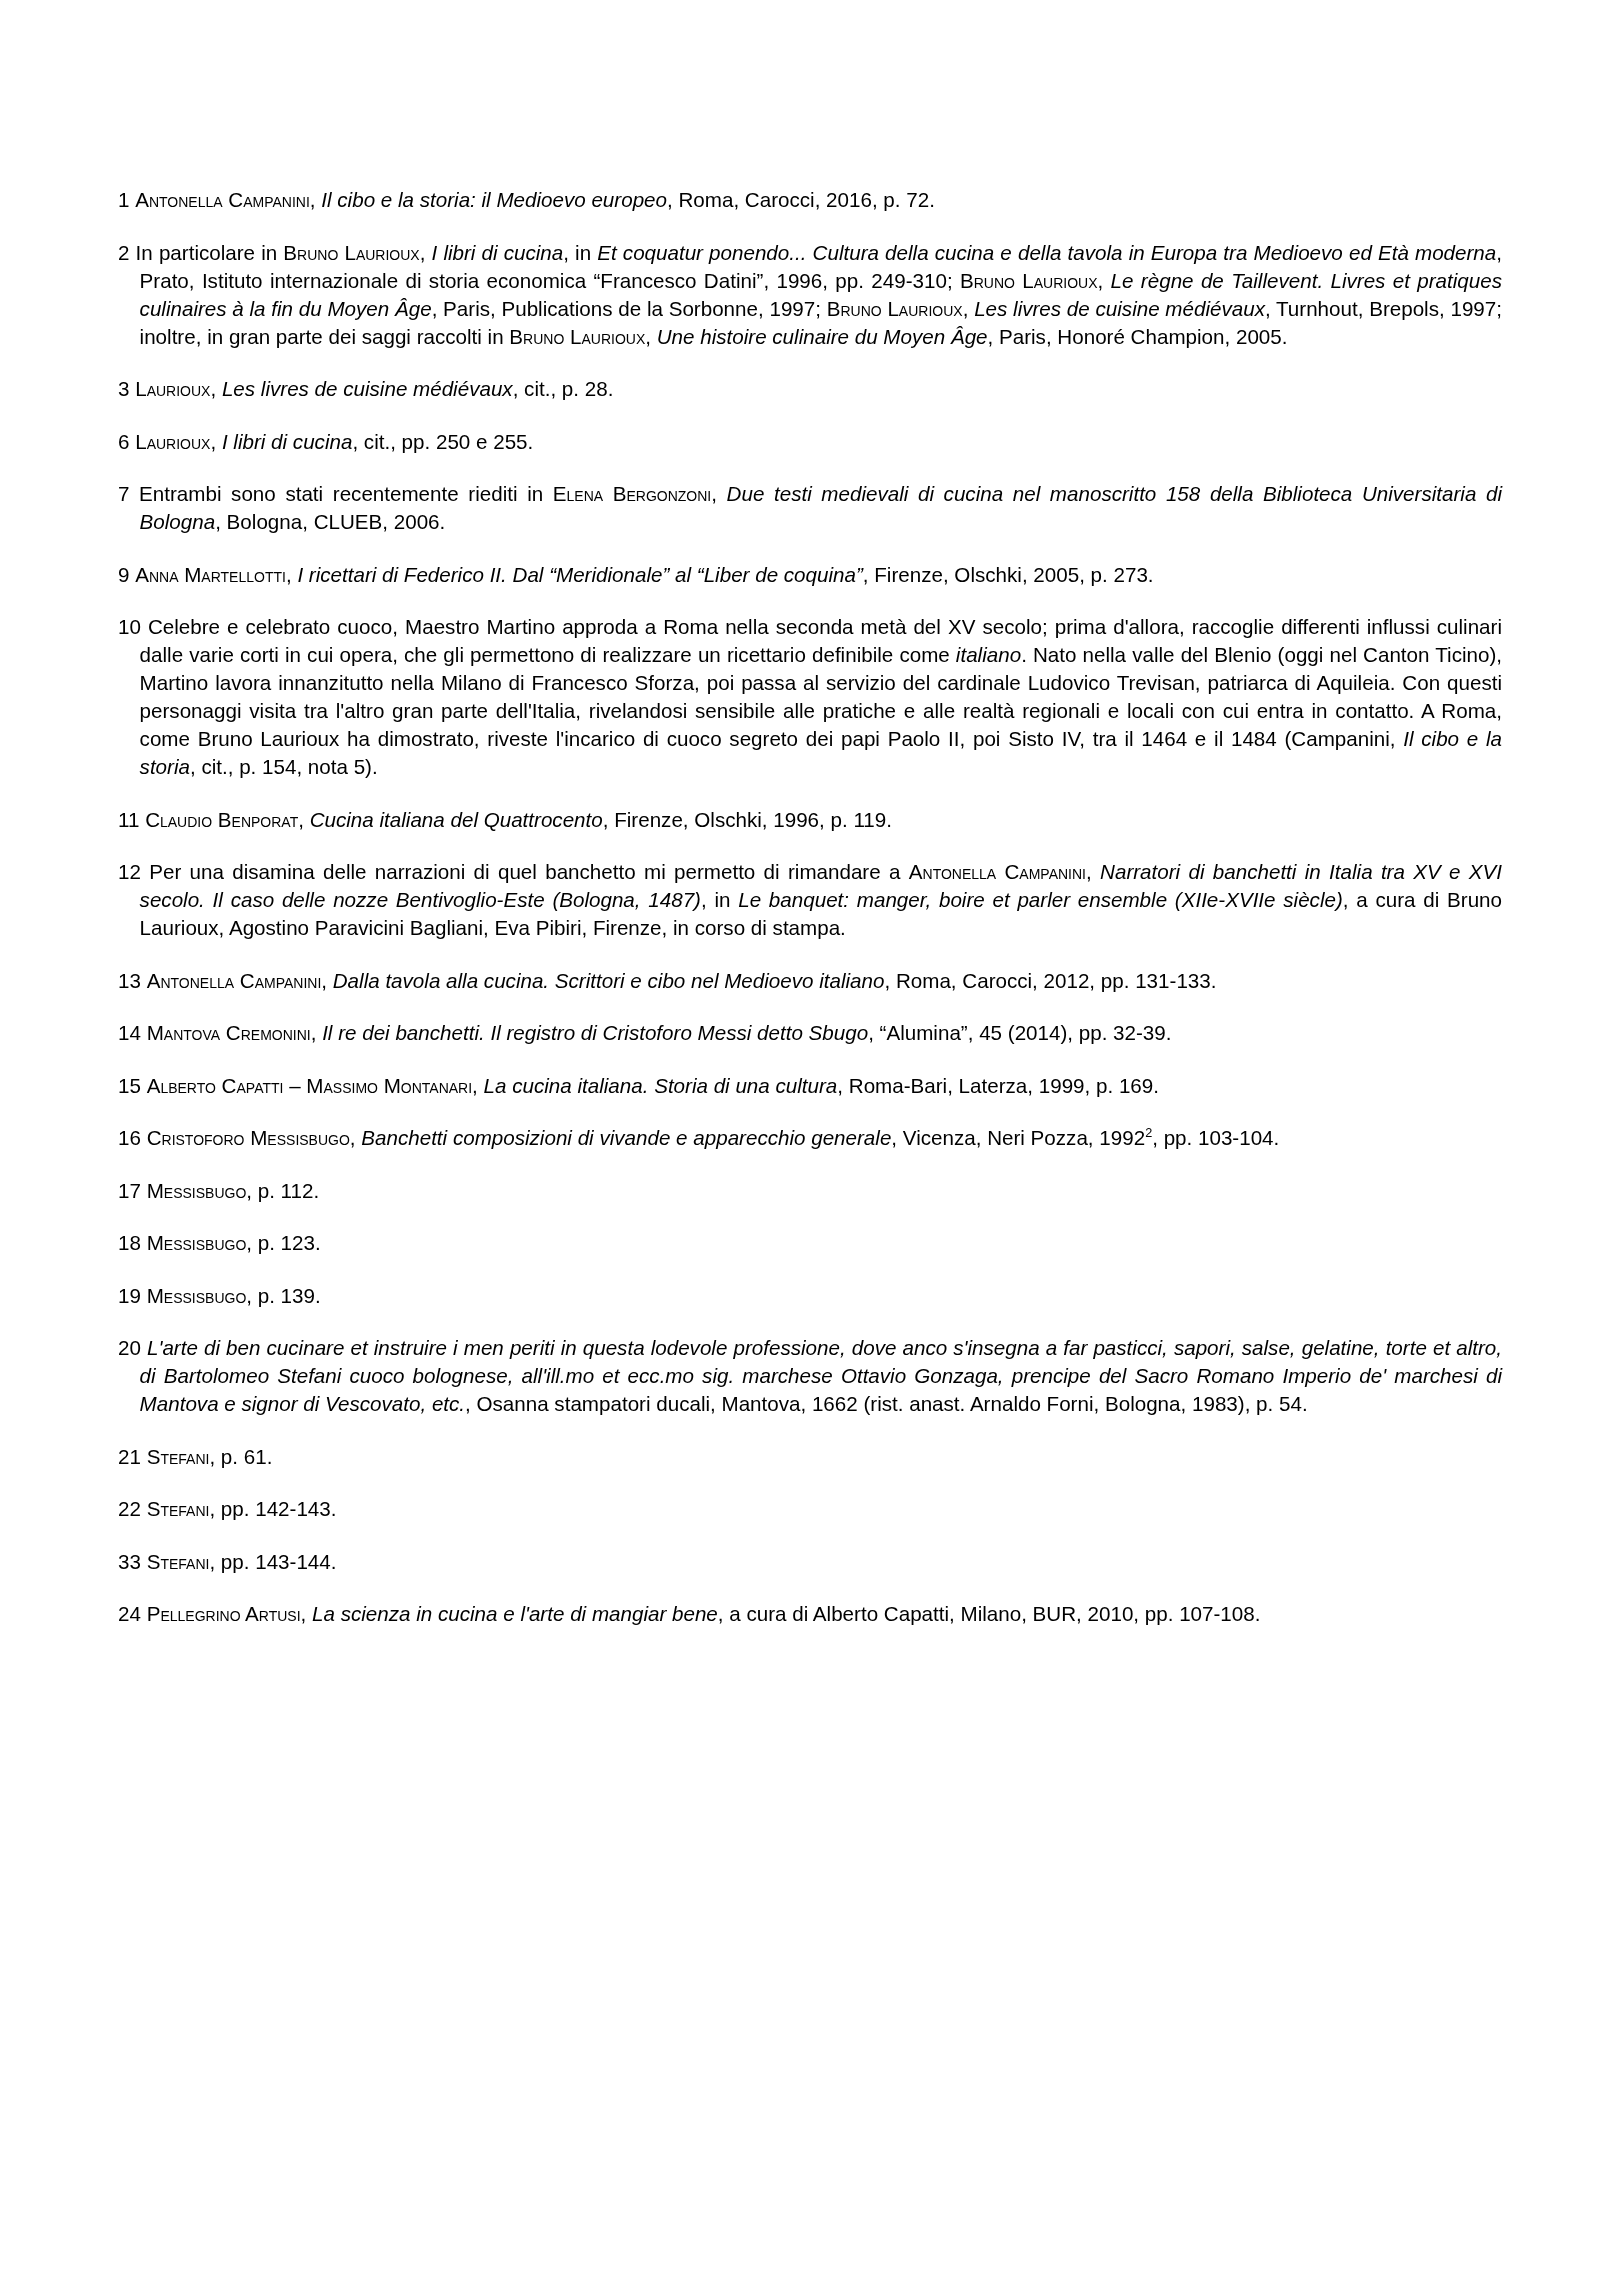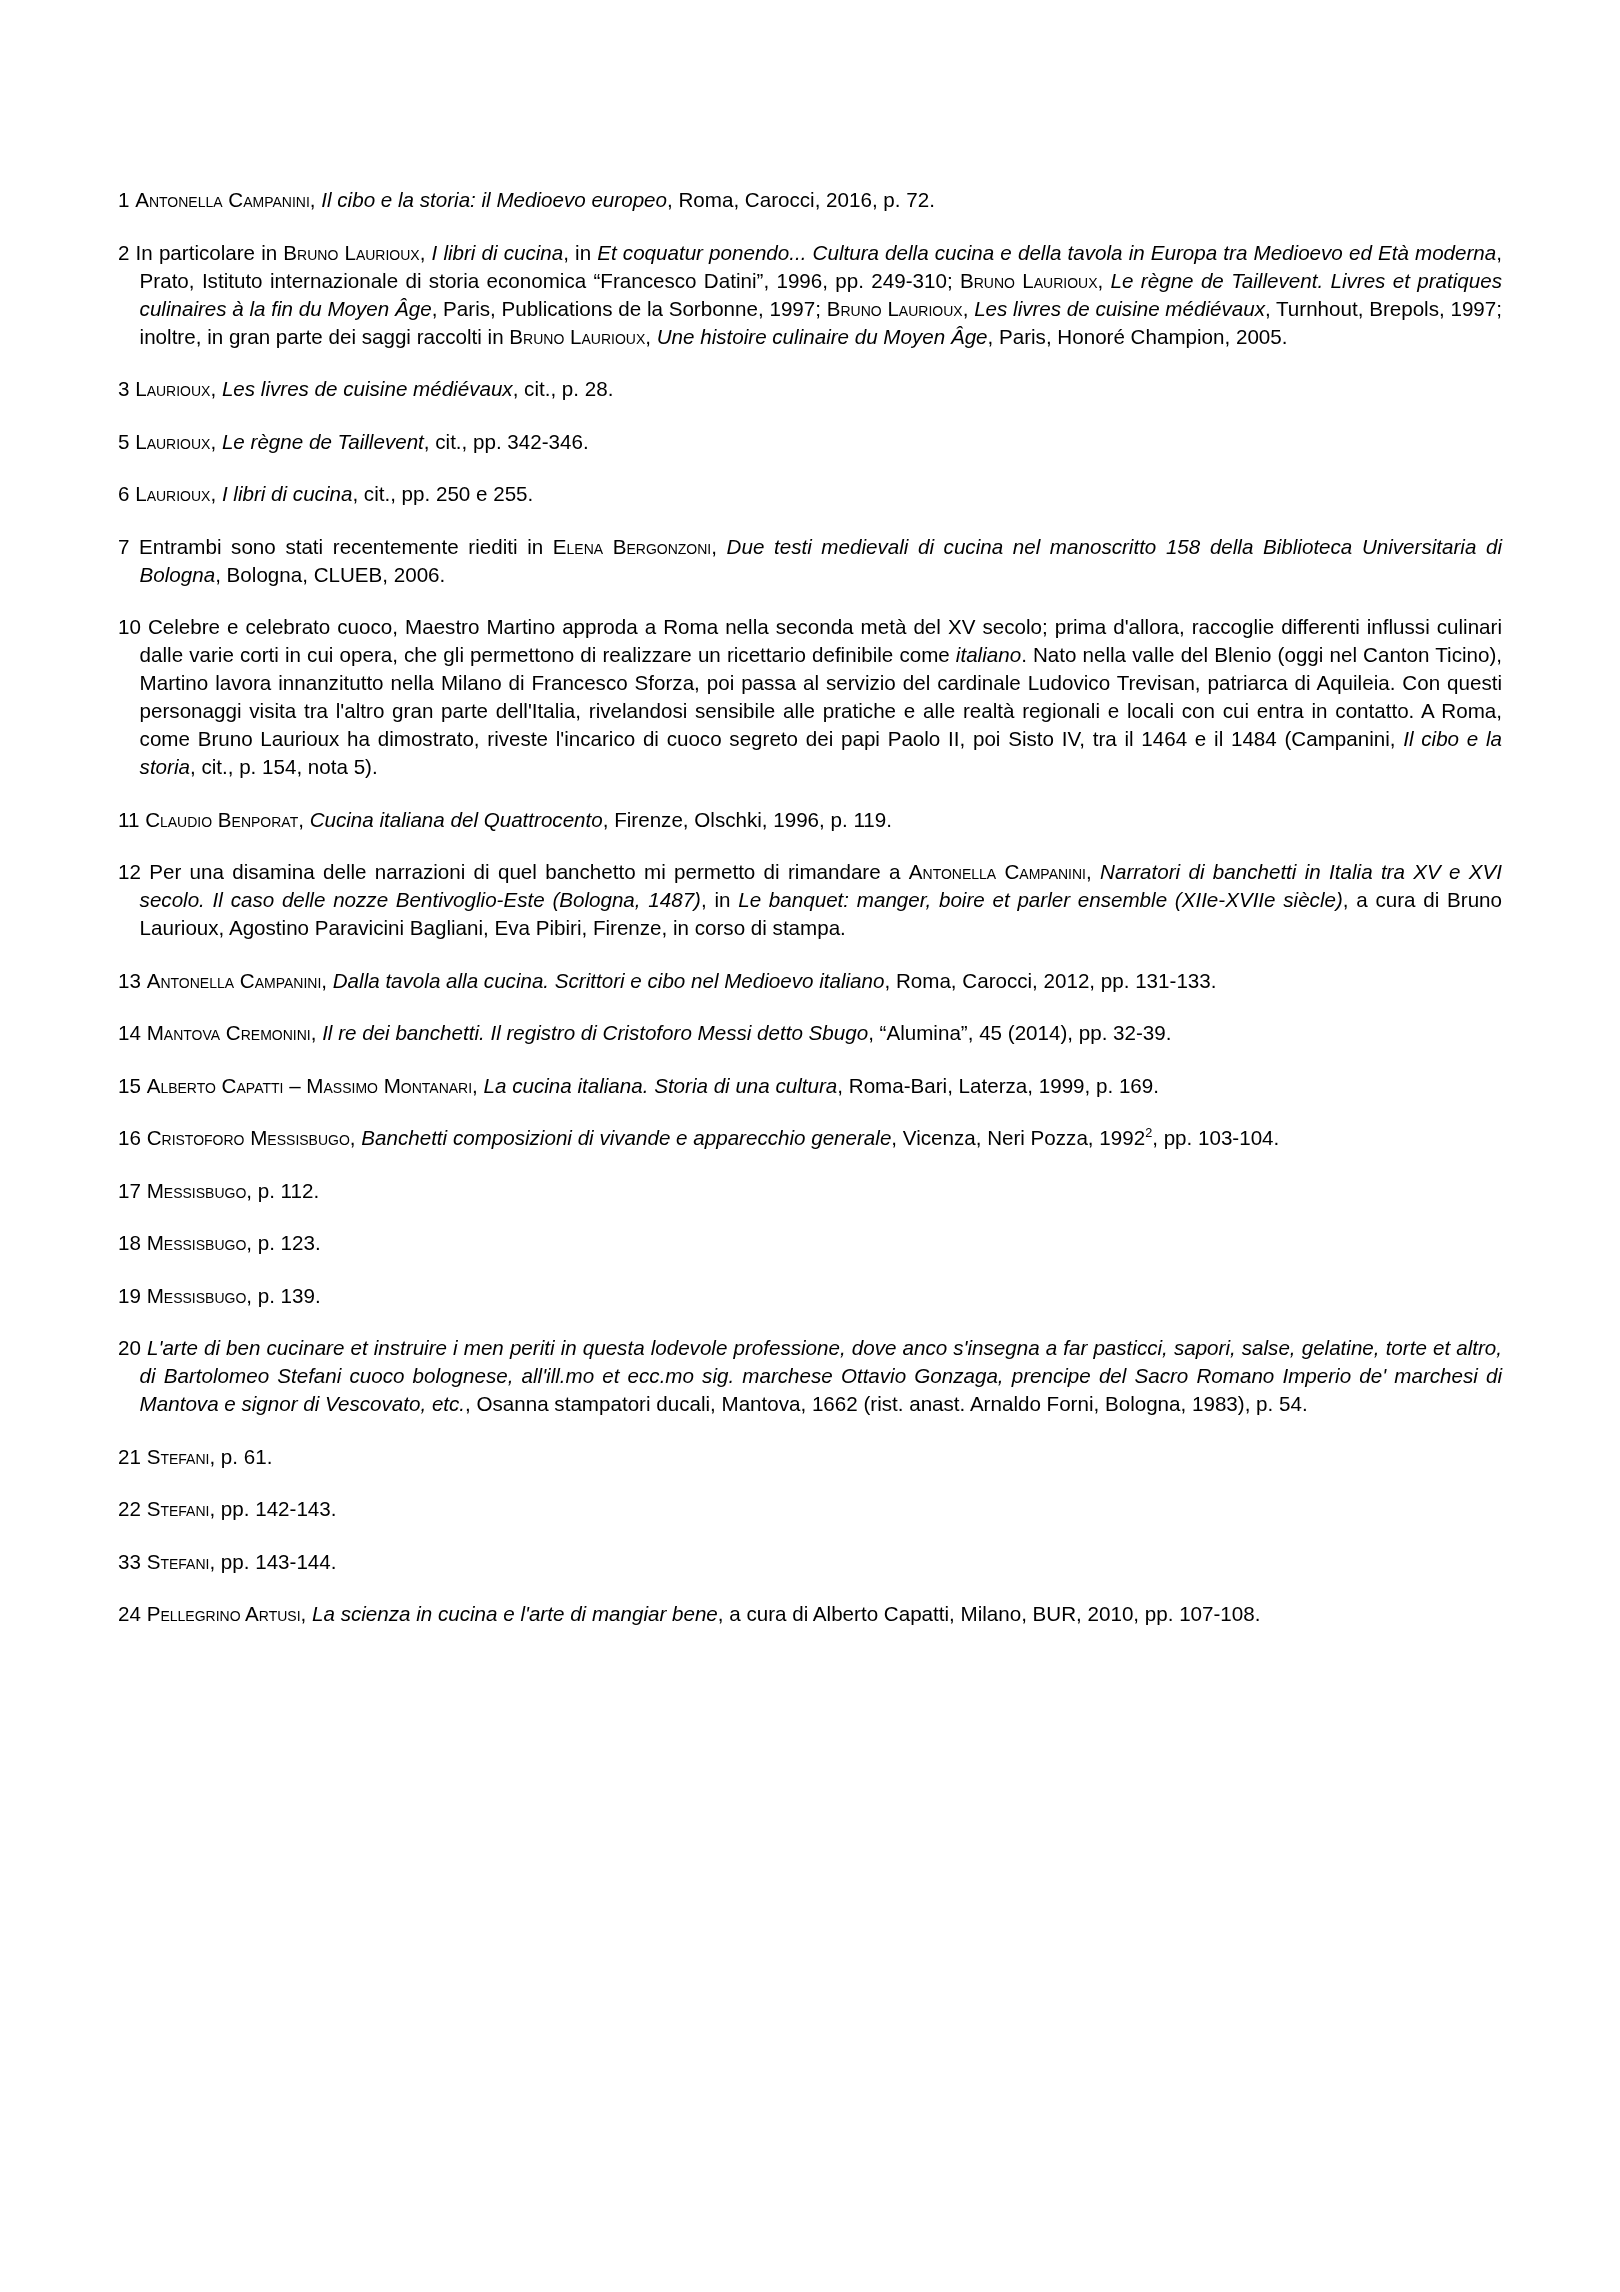--- a/index.html
+++ b/index.html
@@ -38,23 +38,23 @@
   .num { font-style: normal; }
 </style>
 </head>
 <body>
 
 <div class="page">
   <div id="notes-container">
       <p class="note"><span class="num">1</span> <span><span class="seg-sc">Antonella Campanini</span><span class="seg-p">, </span><span class="seg-i">Il cibo e la storia: il Medioevo europeo</span><span class="seg-p">, Roma, Carocci, 2016, p. 72.</span></span></p>
       <p class="note"><span class="num">2</span> <span><span class="seg-p">In particolare in </span><span class="seg-sc">Bruno Laurioux</span><span class="seg-p">, </span><span class="seg-i">I libri di cucina</span><span class="seg-p">, in </span><span class="seg-i">Et coquatur ponendo... Cultura della cucina e della tavola in Europa tra Medioevo ed Età moderna</span><span class="seg-p">, Prato, Istituto internazionale di storia economica “Francesco Datini”, 1996, pp. 249-310; </span><span class="seg-sc">Bruno Laurioux</span><span class="seg-p">, </span><span class="seg-i">Le règne de Taillevent. Livres et pratiques culinaires à la fin du Moyen Âge</span><span class="seg-p">, Paris, Publications de la Sorbonne, 1997; </span><span class="seg-sc">Bruno Laurioux</span><span class="seg-p">, </span><span class="seg-i">Les livres de cuisine médiévaux</span><span class="seg-p">, Turnhout, Brepols, 1997; inoltre, in gran parte dei saggi raccolti in </span><span class="seg-sc">Bruno Laurioux</span><span class="seg-p">, </span><span class="seg-i">Une histoire culinaire du Moyen Âge</span><span class="seg-p">, Paris, Honoré Champion, 2005.</span></span></p>
       <p class="note"><span class="num">3</span> <span><span class="seg-sc">Laurioux</span><span class="seg-p">, </span><span class="seg-i">Les livres de cuisine médiévaux</span><span class="seg-p">, cit., p. 28.</span></span></p>
-      <p class="note"><span class="num">5</span> <span><span class="seg-sc">Laurioux</span><span class="seg-p">, </span><span class="seg-i">Le règne de Taillevent</span><span class="seg-p">, cit., pp. 342-346.</span></span></p>
       <p class="note"><span class="num">6</span> <span><span class="seg-sc">Laurioux</span><span class="seg-p">, </span><span class="seg-i">I libri di cucina</span><span class="seg-p">, cit., pp. 250 e 255.</span></span></p>
       <p class="note"><span class="num">7</span> <span><span class="seg-p">Entrambi sono stati recentemente riediti in </span><span class="seg-sc">Elena Bergonzoni</span><span class="seg-p">, </span><span class="seg-i">Due testi medievali di cucina nel manoscritto 158 della Biblioteca Universitaria di Bologna</span><span class="seg-p">, Bologna, CLUEB, 2006.</span></span></p>
+      <p class="note"><span class="num">9</span> <span><span class="seg-sc">Anna Martellotti</span><span class="seg-p">, </span><span class="seg-i">I ricettari di Federico II. Dal “Meridionale” al “Liber de coquina”</span><span class="seg-p">, Firenze, Olschki, 2005, p. 273.</span></span></p>
       <p class="note"><span class="num">10</span> <span><span class="seg-p">Celebre e celebrato cuoco, Maestro Martino approda a Roma nella seconda metà del XV secolo; prima d'allora, raccoglie differenti influssi culinari dalle varie corti in cui opera, che gli permettono di realizzare un ricettario definibile come </span><span class="seg-i">italiano</span><span class="seg-p">. Nato nella valle del Blenio (oggi nel Canton Ticino), Martino lavora innanzitutto nella Milano di Francesco Sforza, poi passa al servizio del cardinale Ludovico Trevisan, patriarca di Aquileia. Con questi personaggi visita tra l'altro gran parte dell'Italia, rivelandosi sensibile alle pratiche e alle realtà regionali e locali con cui entra in contatto. A Roma, come Bruno Laurioux ha dimostrato, riveste l'incarico di cuoco segreto dei papi Paolo II, poi Sisto IV, tra il 1464 e il 1484 (Campanini, </span><span class="seg-i">Il cibo e la storia</span><span class="seg-p">, cit., p. 154, nota 5).</span></span></p>
       <p class="note"><span class="num">11</span> <span><span class="seg-sc">Claudio Benporat</span><span class="seg-p">, </span><span class="seg-i">Cucina italiana del Quattrocento</span><span class="seg-p">, Firenze, Olschki, 1996, p. 119.</span></span></p>
       <p class="note"><span class="num">12</span> <span><span class="seg-p">Per una disamina delle narrazioni di quel banchetto mi permetto di rimandare a </span><span class="seg-sc">Antonella Campanini</span><span class="seg-p">, </span><span class="seg-i">Narratori di banchetti in Italia tra XV e XVI secolo. Il caso delle nozze Bentivoglio-Este (Bologna, 1487)</span><span class="seg-p">, in </span><span class="seg-i">Le banquet: manger, boire et parler ensemble (XIIe-XVIIe siècle)</span><span class="seg-p">, a cura di Bruno Laurioux, Agostino Paravicini Bagliani, Eva Pibiri, Firenze, in corso di stampa.</span></span></p>
       <p class="note"><span class="num">13</span> <span><span class="seg-sc">Antonella Campanini</span><span class="seg-p">, </span><span class="seg-i">Dalla tavola alla cucina. Scrittori e cibo nel Medioevo italiano</span><span class="seg-p">, Roma, Carocci, 2012, pp. 131-133.</span></span></p>
       <p class="note"><span class="num">14</span> <span><span class="seg-sc">Mantova Cremonini</span><span class="seg-p">, </span><span class="seg-i">Il re dei banchetti. Il registro di Cristoforo Messi detto Sbugo</span><span class="seg-p">, “Alumina”, 45 (2014), pp. 32-39.</span></span></p>
       <p class="note"><span class="num">15</span> <span><span class="seg-sc">Alberto Capatti – Massimo Montanari</span><span class="seg-p">, </span><span class="seg-i">La cucina italiana. Storia di una cultura</span><span class="seg-p">, Roma-Bari, Laterza, 1999, p. 169.</span></span></p>
       <p class="note"><span class="num">16</span> <span><span class="seg-sc">Cristoforo Messisbugo</span><span class="seg-p">, </span><span class="seg-i">Banchetti composizioni di vivande e apparecchio generale</span><span class="seg-p">, Vicenza, Neri Pozza, 1992</span><span class="seg-sup">2</span><span class="seg-p">, pp. 103-104.</span></span></p>
       <p class="note"><span class="num">17</span> <span><span class="seg-sc">Messisbugo</span><span class="seg-p">, p. 112.</span></span></p>
       <p class="note"><span class="num">18</span> <span><span class="seg-sc">Messisbugo</span><span class="seg-p">, p. 123.</span></span></p>
       <p class="note"><span class="num">19</span> <span><span class="seg-sc">Messisbugo</span><span class="seg-p">, p. 139.</span></span></p>

